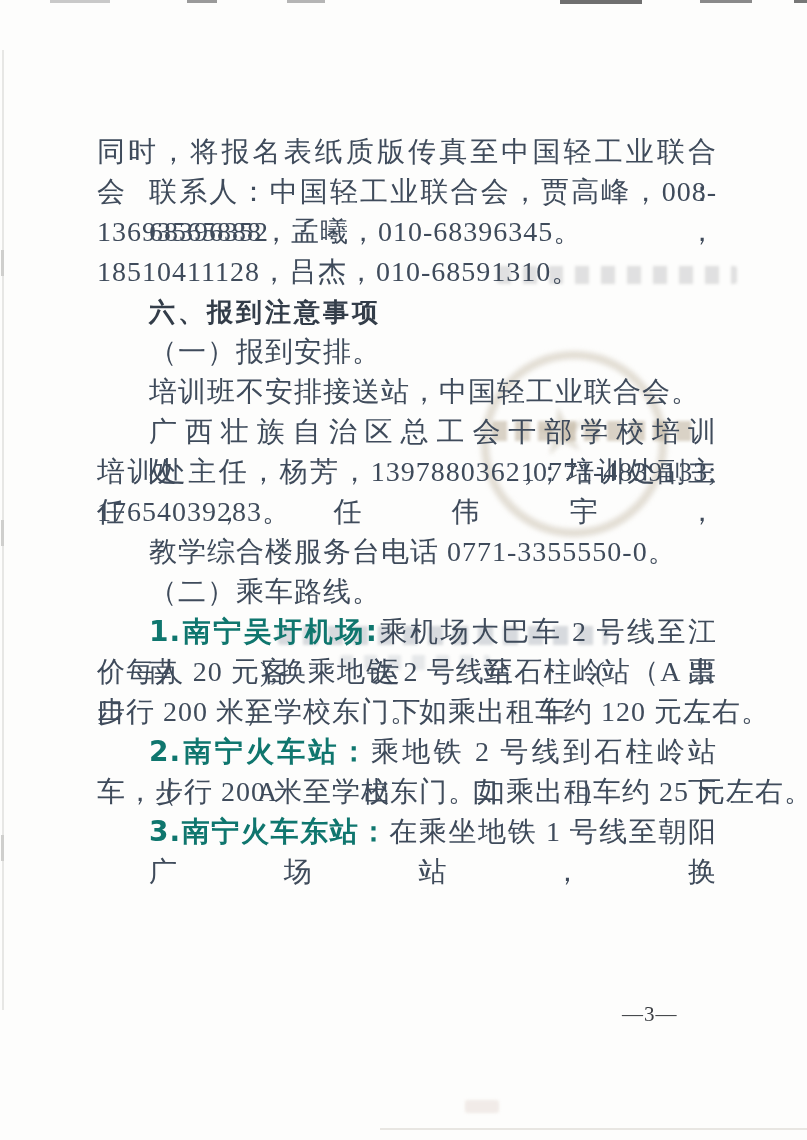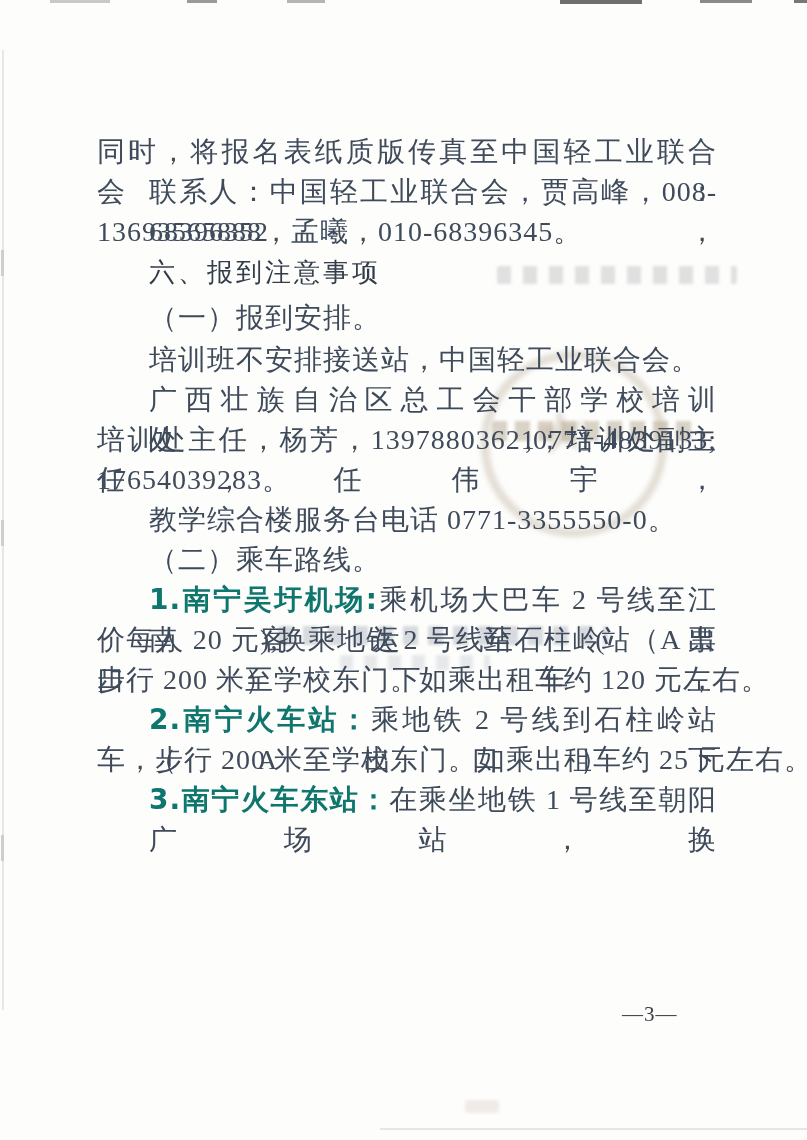--- a/index.html
+++ b/index.html
@@ -20,24 +20,24 @@
     font-size:28px;letter-spacing:1px;
     white-space:nowrap;
   }
   .ln.just{
     white-space:normal;
     text-align:justify;
     text-align-last:justify;
     text-justify:inter-character;
   }
   .ln.ind{padding-left:52px;}
-  .ln.sp8{margin-top:8px;font-family:Liberation Mono, monospace;}
+  .ln.sp8{}
   .ln.head{
     font-family:"DejaVu Sans","Liberation Sans",sans-serif;
-    font-weight:400;color:#333d49;letter-spacing:3px;font-size:26px;
+    font-weight:700;color:#333d49;letter-spacing:3px;font-size:26px;
   }
   .b{
     font-family:"DejaVu Sans","Liberation Sans",sans-serif;
     font-weight:700;color:#0f766e;
   }
   .pagenum{
     position:absolute;left:622px;top:1002px;
     font-size:21px;color:#3b3e43;letter-spacing:1px;
     font-family:"Liberation Serif","DejaVu Serif",serif;
   }
@@ -80,20 +80,21 @@
   </div>
 
   <div class="art smudge" style="left:497px;top:266px;width:240px;height:18px;background:repeating-linear-gradient(90deg, rgba(150,150,152,.28) 0px 14px, rgba(150,150,152,0) 14px 26px);"></div>
   <div class="art smudge" style="left:278px;top:626px;width:330px;height:19px;background:repeating-linear-gradient(90deg, rgba(128,138,150,.30) 0px 15px, rgba(128,138,150,0) 15px 25px);"></div>
   <div class="art smudge" style="left:340px;top:655px;width:150px;height:15px;background:repeating-linear-gradient(90deg, rgba(140,150,162,.20) 0px 13px, rgba(140,150,162,0) 13px 24px);"></div>
 
   <div class="content">
     <div class="ln just">同时，将报名表纸质版传真至中国轻工业联合会：</div>
     <div class="ln ind just">联系人：中国轻工业联合会，贾高峰，008-68396352，</div>
     <div class="ln">13693565888，孟曦，010-68396345。</div>
+    <div class="ln">18510411128，吕杰，010-68591310。</div>
     <div class="ln ind head">六、报到注意事项</div>
     <div class="ln ind sp8">（一）报到安排。</div>
     <div class="ln ind">培训班不安排接送站，中国轻工业联合会。</div>
     <div class="ln ind just">广西壮族自治区总工会干部学校培训处,0771-4839133;</div>
     <div class="ln just">培训处主任，杨芳，13978803621；培训处副主任，任伟宇，</div>
     <div class="ln">17654039283。</div>
     <div class="ln ind">教学综合楼服务台电话 0771-3355550-0。</div>
     <div class="ln ind">（二）乘车路线。</div>
     <div class="ln ind just"><span class="b">1.南宁吴圩机场:</span><span>乘机场大巴车 2 号线至江南客运站(票</span></div>
     <div class="ln just">价每人 20 元),换乘地铁 2 号线至石柱岭站（A 出口）下车，</div>

